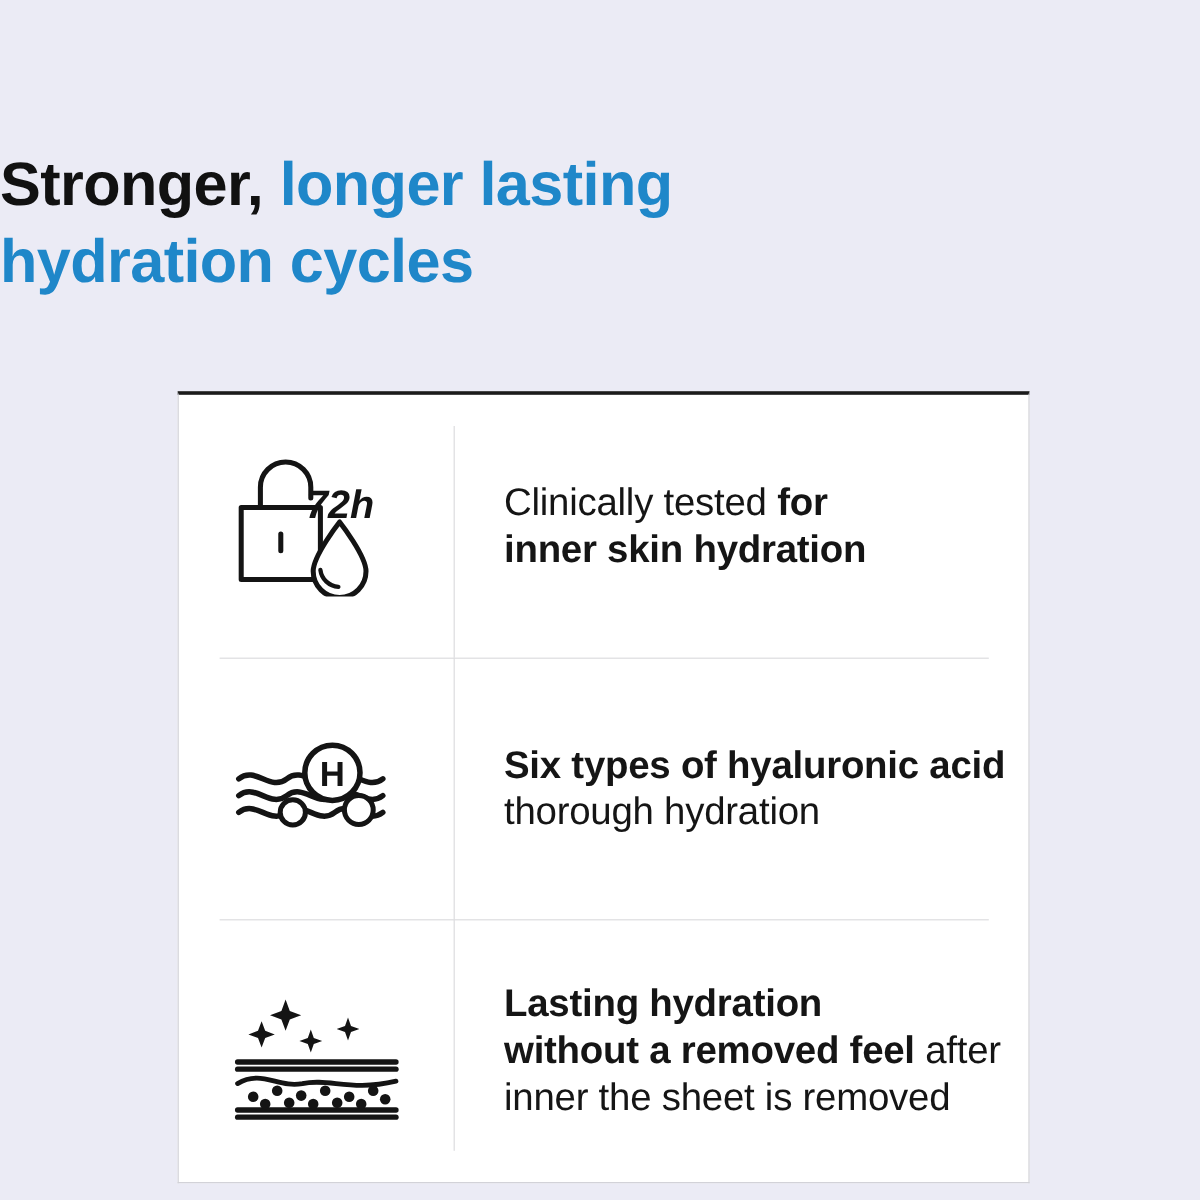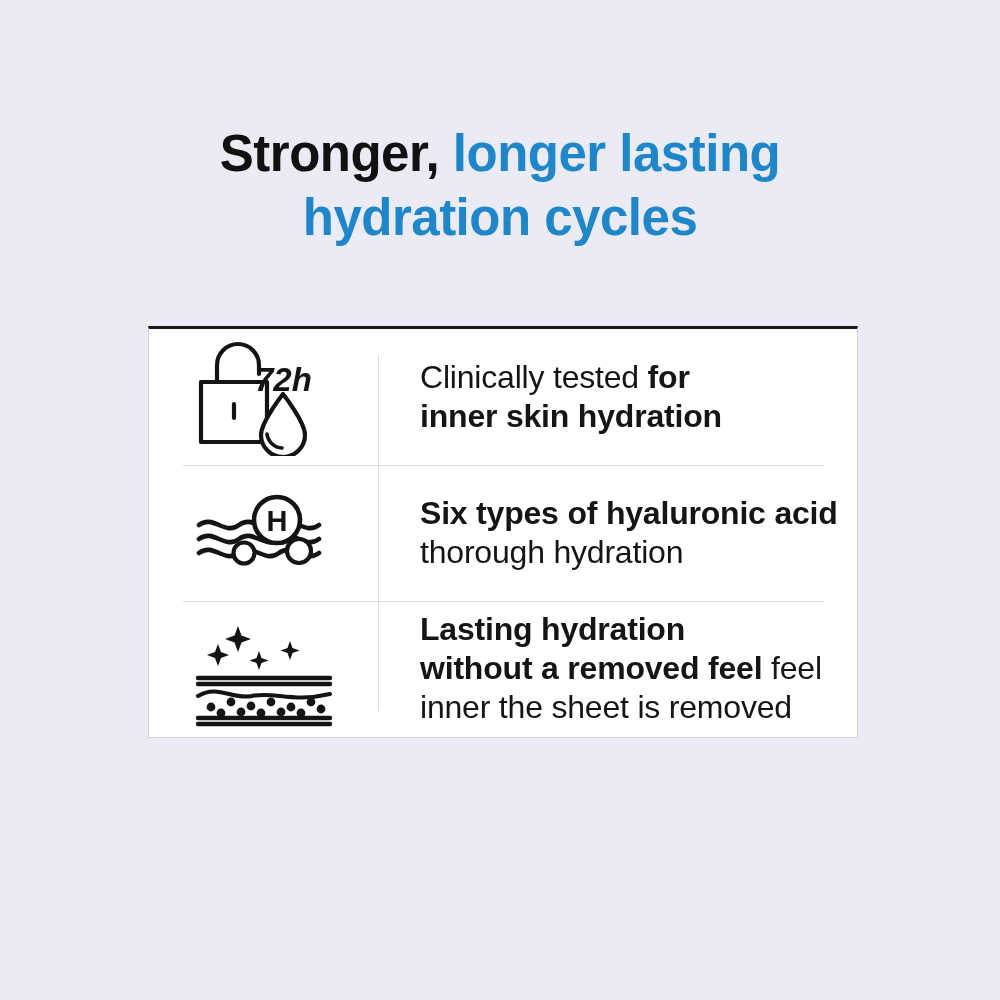--- a/index.html
+++ b/index.html
@@ -21,41 +21,41 @@
     height: 1000px;
     box-sizing: border-box;
   }
 
   
   .heading {
     position: absolute;
     left: 0;
     top: 88px;
     width: 1000px;
-    text-align: center;
+    text-align: left;
     font-size: 51px;
     font-weight: bold;
     line-height: 64px;
     letter-spacing: -0.5px;
     color: #111111;
   }
   .heading .hl {
     color: #1f87c9;
   }
   .heading .line2 {
     display: block;
   }
 
   
   .card {
     position: absolute;
     left: 148px;
     top: 326px;
     width: 710px;
-    height: 412px;
+    height: 660px;
     box-sizing: border-box;
     background: #ffffff;
     border: 1px solid #d2d2d8;
     border-top: 3px solid #1b1b1b;
   }
 
   .row {
     position: relative;
     display: flex;
     align-items: center;
@@ -208,21 +208,21 @@
             <circle cx="107" cy="103" r="4.4"></circle>
             <circle cx="127" cy="99" r="4.4"></circle>
           </g>
         </svg>
       </div>
       <div class="text-cell">
         <div>
           <span class="reg"></span><b>Lasting hydration</b>
         </div>
         <div>
-          <b>without a removed feel</b><span class="reg"> feel</span>
+          <b>without a removed feel</b><span class="reg"> after</span>
         </div>
         <div>
           <span class="reg">inner the sheet is removed</span><b></b>
         </div>
       </div>
     </div>
 
   </div>
 </div>
 

